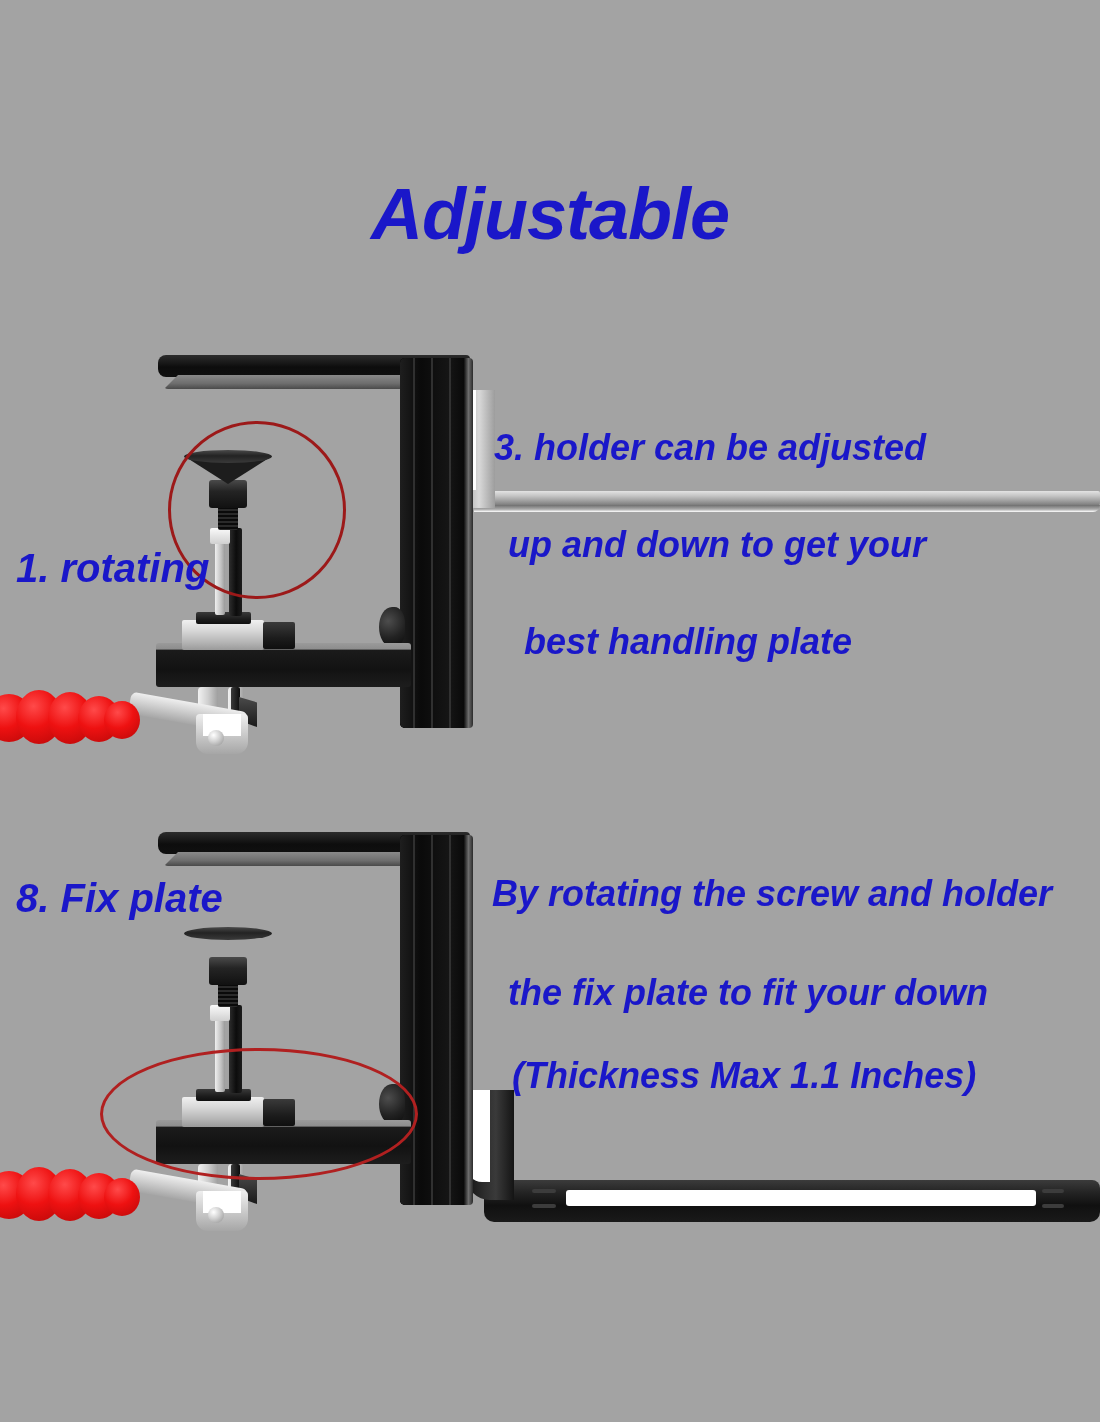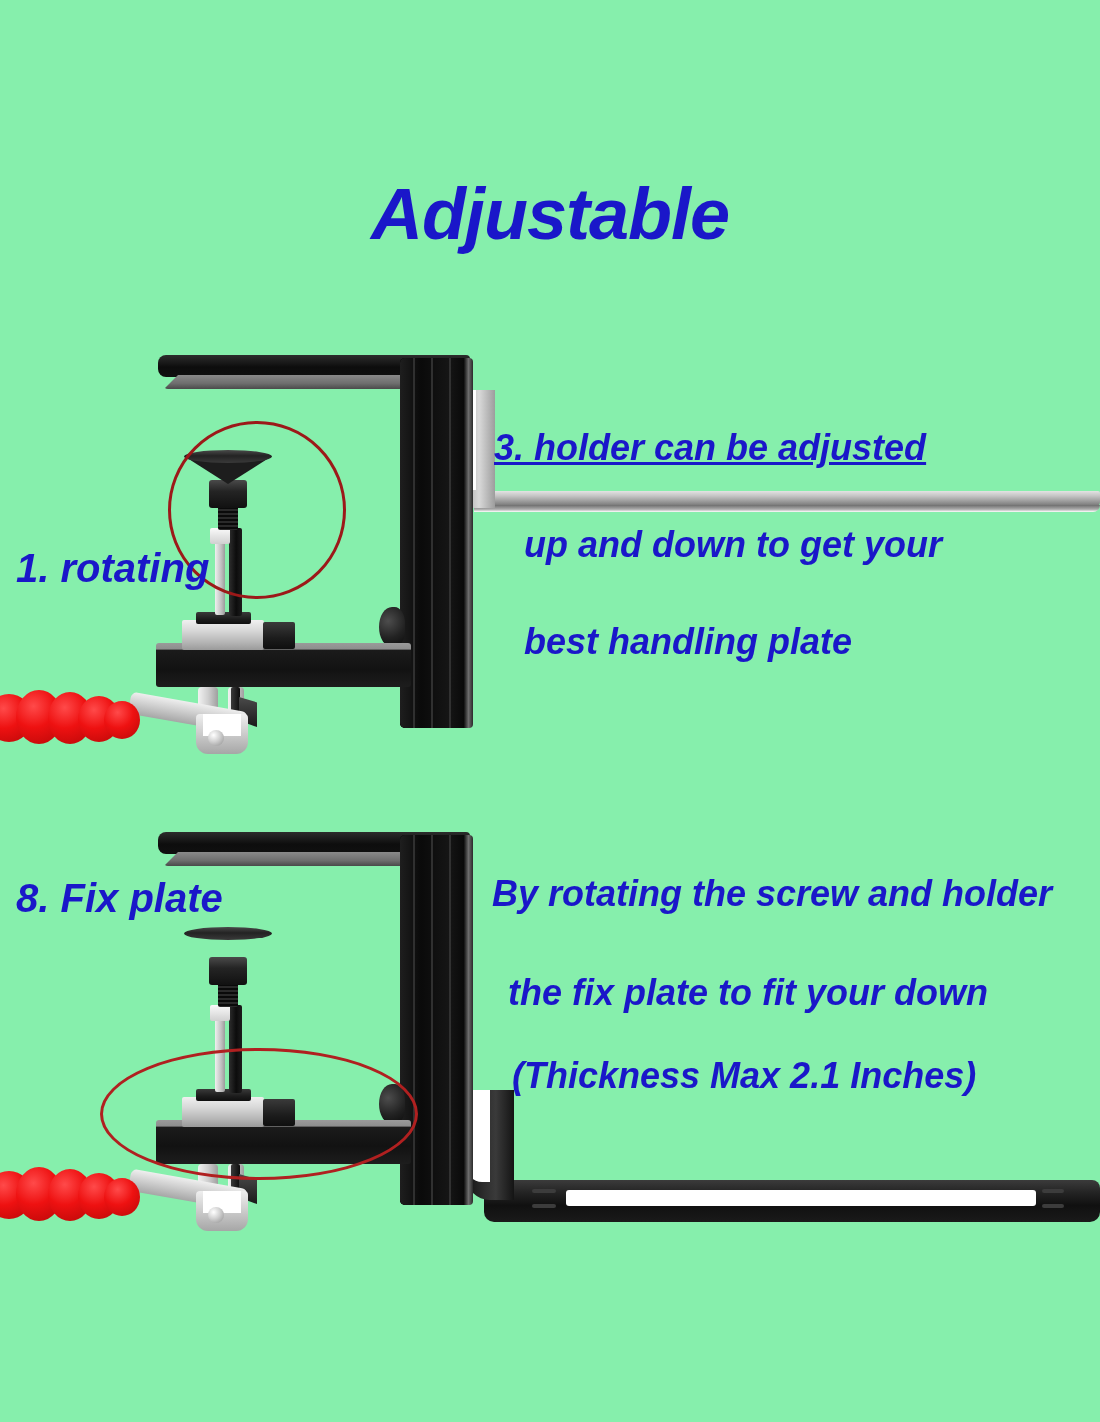--- a/index.html
+++ b/index.html
@@ -1,19 +1,19 @@
 <!DOCTYPE html>
 <html><head>
 <meta charset="utf-8">
 <style>
   html,body{margin:0;padding:0;background:#fff;}
   body{width:1100px;height:1422px;position:relative;overflow:hidden;
        font-family:"Liberation Sans","DejaVu Sans",sans-serif;}
 
-  .stage{position:absolute;inset:0;background:#86efac;}
+  .stage{position:absolute;inset:0;background:#a3a3a3;}
 
   
   .title{
     position:absolute;left:0;top:178px;width:1100px;text-align:center;
     font-size:72px;font-weight:bold;font-style:italic;
     color:#1a17c9;letter-spacing:-1px;line-height:1;
     font-family:"Liberation Sans","DejaVu Sans",sans-serif;
   }
 
   
@@ -220,22 +220,22 @@
       <b style="left:16px;top:2px;width:46px;height:54px;"></b>
       <b style="left:48px;top:4px;width:44px;height:52px;"></b>
       <b style="left:78px;top:8px;width:42px;height:46px;"></b>
       <b style="left:104px;top:13px;width:36px;height:38px;"></b>
     </div>
 
     <div class="hl-circle" style="left:168px;top:421px;width:172px;height:172px;"></div>
 
     <div class="lbl" style="left:16px;top:546px;">1. rotating</div>
 
-    <div class="callout" style="left:494px;top:430px;text-decoration:underline;">3. holder can be adjusted</div>
-    <div class="callout" style="left:524px;top:527px;">up and down to get your</div>
+    <div class="callout" style="left:494px;top:430px;">3. holder can be adjusted</div>
+    <div class="callout" style="left:508px;top:527px;">up and down to get your</div>
     <div class="callout" style="left:524px;top:624px;">best handling plate</div>
   </div>
 
   <div>
 
     <div class="part tray-outer" style="left:484px;top:1180px;width:616px;height:42px;
                 border-radius:4px 8px 10px 10px;"></div>
     <div class="part tray-inner" style="left:566px;top:1190px;width:470px;height:16px;"></div>
     <div class="part tray-hole" style="left:532px;top:1189px;width:24px;height:4px;"></div>
     <div class="part tray-hole" style="left:532px;top:1204px;width:24px;height:4px;"></div>
@@ -304,16 +304,16 @@
       <b style="left:78px;top:8px;width:42px;height:46px;"></b>
       <b style="left:104px;top:13px;width:36px;height:38px;"></b>
     </div>
 
     <div class="hl-ellipse" style="left:100px;top:1048px;width:312px;height:126px;"></div>
 
     <div class="lbl" style="left:16px;top:876px;">8. Fix plate</div>
 
     <div class="callout" style="left:492px;top:876px;">By rotating the screw and holder</div>
     <div class="callout" style="left:508px;top:975px;">the fix plate to fit your down</div>
-    <div class="callout" style="left:512px;top:1058px;">(Thickness Max 2.1 Inches)</div>
+    <div class="callout" style="left:512px;top:1058px;">(Thickness Max 1.1 Inches)</div>
   </div>
 
 </div>
 
 </body></html>

